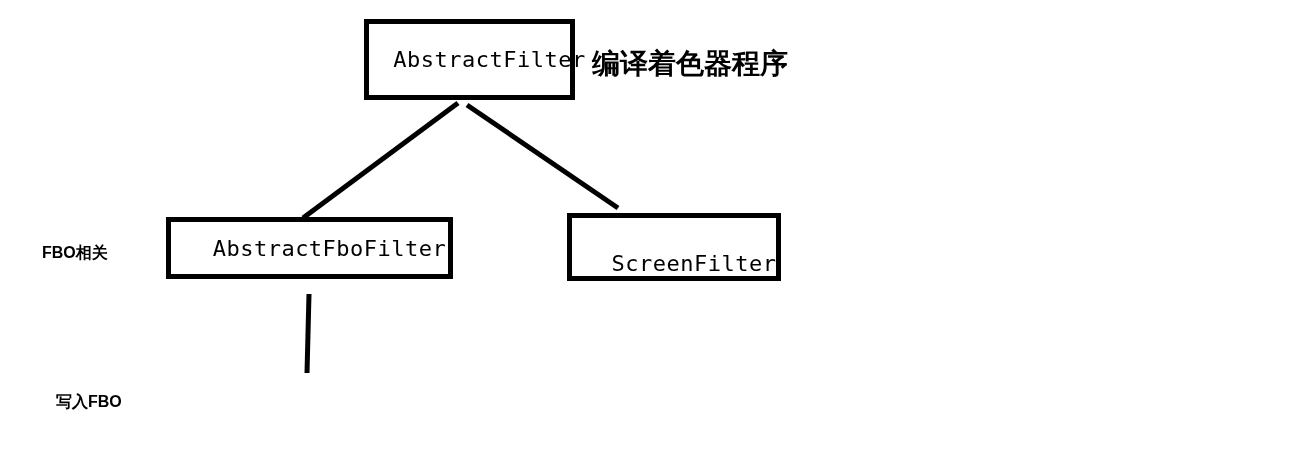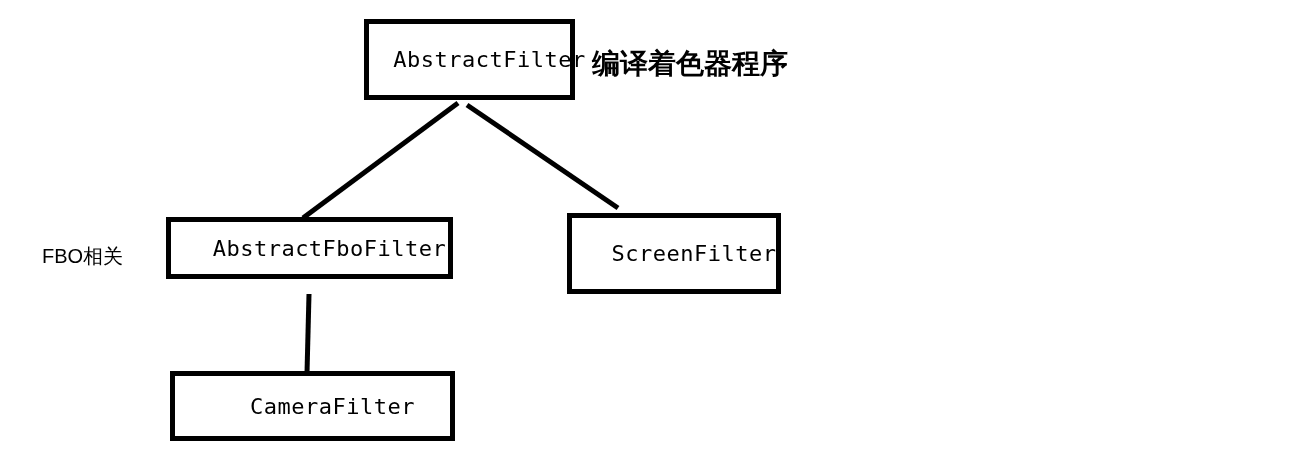--- a/index.html
+++ b/index.html
@@ -40,27 +40,27 @@
   .note {
     position: absolute;
     font-family: "Liberation Sans", "DejaVu Sans", sans-serif;
     font-size: 28px;
     font-weight: 600;
     white-space: nowrap;
   }
   .side-label {
     position: absolute;
     font-family: "Liberation Sans", "DejaVu Sans", sans-serif;
-    font-size: 20px;
-    font-weight: 400;
+    font-size: 16px;
+    font-weight: 700;
     white-space: nowrap;
   }
   .n-abstract-filter    { left: 364px; top: 19px;  width: 211px; height: 81px; }
   .n-abstract-fbo-filter{ left: 166px; top: 217px; width: 287px; height: 62px; }
-  .n-screen-filter      { left: 567px; top: 213px; width: 214px; height: 81px; }
+  .n-screen-filter      { left: 567px; top: 213px; width: 214px; height: 68px; align-items: flex-end; }
   .n-camera-filter      { left: 170px; top: 371px; width: 285px; height: 70px; }
   .a-compile  { left: 592px; top: 45px; }
   .a-screen   { left: 817px; top: 241px; }
   .l-fbo      { left: 42px;  top: 243px; }
   .l-writefbo { left: 56px;  top: 392px; }
 </style>
 </head>
 <body>
 
 <div class="canvas">
@@ -81,18 +81,16 @@
 
   <div class="node n-abstract-fbo-filter">
     <span>AbstractFboFilter</span>
   </div>
 
   <div class="node n-screen-filter">
     <span>ScreenFilter</span>
   </div>
 
 
+  <div class="side-label l-writefbo">写入FBO</div>
 
-  <div class="node n-camera-filter">
-    <span>CameraFilter</span>
-  </div>
 
 </div>
 
 </body></html>

